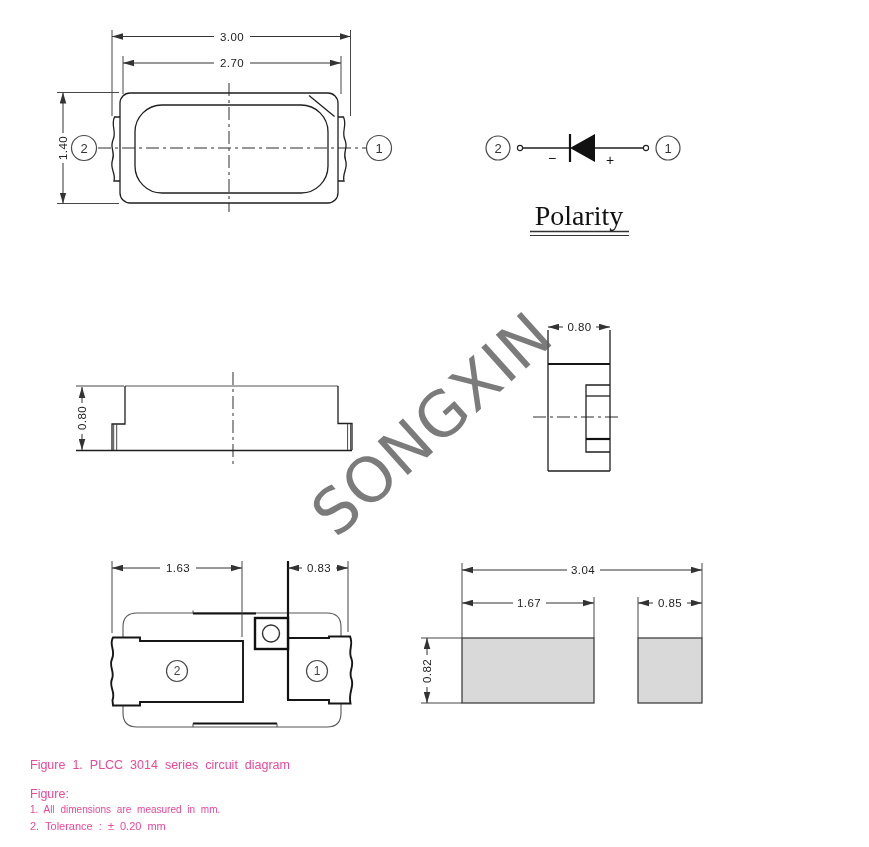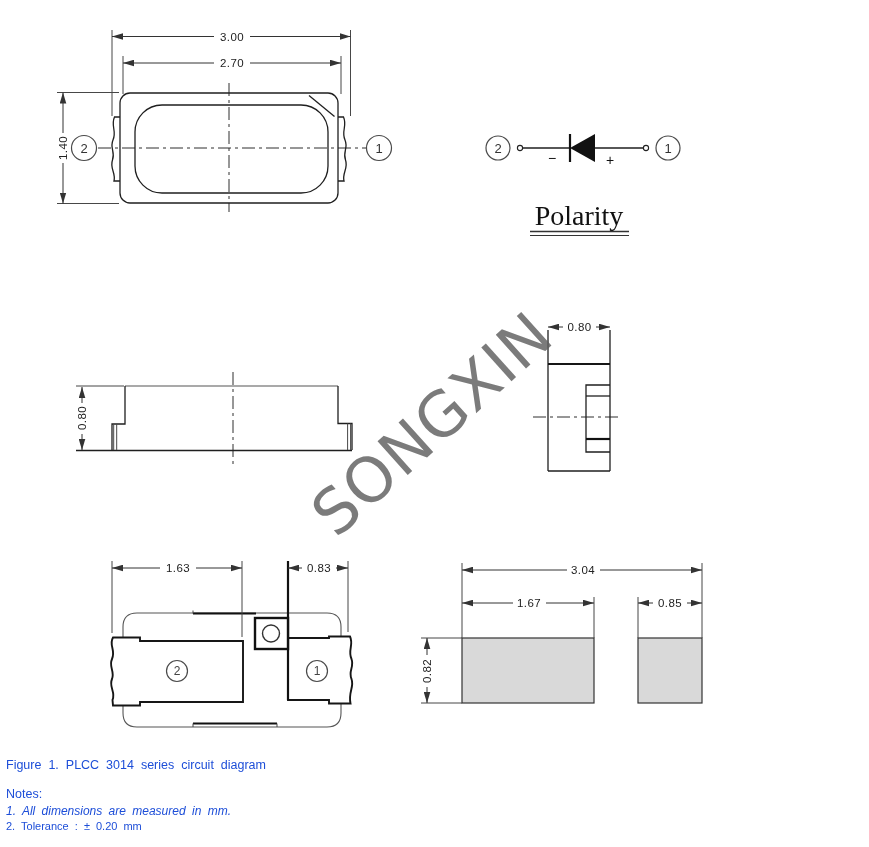--- a/index.html
+++ b/index.html
@@ -20,24 +20,24 @@
   .padfill{stroke:#333;stroke-width:1.2;}
   .whitepad{fill:#fff;stroke:#161616;stroke-width:1.9;}
   .circlbl{fill:none;stroke:#4a4a4a;stroke-width:1.2;}
   #watermark{
     position:absolute;left:432px;top:424px;
     transform:translate(-50%,-50%) rotate(-42deg);
     font-family:"DejaVu Sans",sans-serif;
     font-size:62px;color:#5f5f5f;opacity:.82;letter-spacing:1px;
     white-space:nowrap;pointer-events:none;
   }
-  .caption-block{position:absolute;left:6px;color:#1d4ed8;}
+  .caption-block{position:absolute;left:30px;color:#ec4899;}
   #fig-caption{top:758px;font-size:12.5px;word-spacing:3.5px;}
   #notes-title{top:787px;font-size:12.5px;}
-  #note-1{top:804px;font-size:12px;word-spacing:3px;font-style:italic;}
+  #note-1{top:804px;font-size:10px;word-spacing:3px;}
   #note-2{top:820px;font-size:11px;word-spacing:3px;}
 </style>
 </head>
 <body>
 
 <div id="stage">
 
 <svg width="869" height="847" viewBox="0 0 869 847">
   <defs>
     <marker id="arr" viewBox="0 0 10 6" refX="10" refY="3" markerWidth="11" markerHeight="7" orient="auto-start-reverse">
@@ -192,17 +192,17 @@
 
     <line class="dim" x1="427" y1="638" x2="427" y2="655" marker-start="url(#arr)"></line>
     <line class="dim" x1="427" y1="687" x2="427" y2="703" marker-end="url(#arr)"></line>
     <text class="dimtxt" x="427" y="675" text-anchor="middle" transform="rotate(-90 427 671)">0.82</text>
   </g>
 </svg>
 
 <div id="watermark">SONGXIN</div>
 
 <div class="caption-block" id="fig-caption">Figure 1. PLCC 3014 series circuit diagram</div>
-<div class="caption-block" id="notes-title">Notes:</div>
+<div class="caption-block" id="notes-title">Figure:</div>
 <div class="caption-block" id="note-1">1. All dimensions are measured in mm.</div>
 <div class="caption-block" id="note-2">2. Tolerance : ± 0.20 mm</div>
 
 </div>
 
 </body></html>

